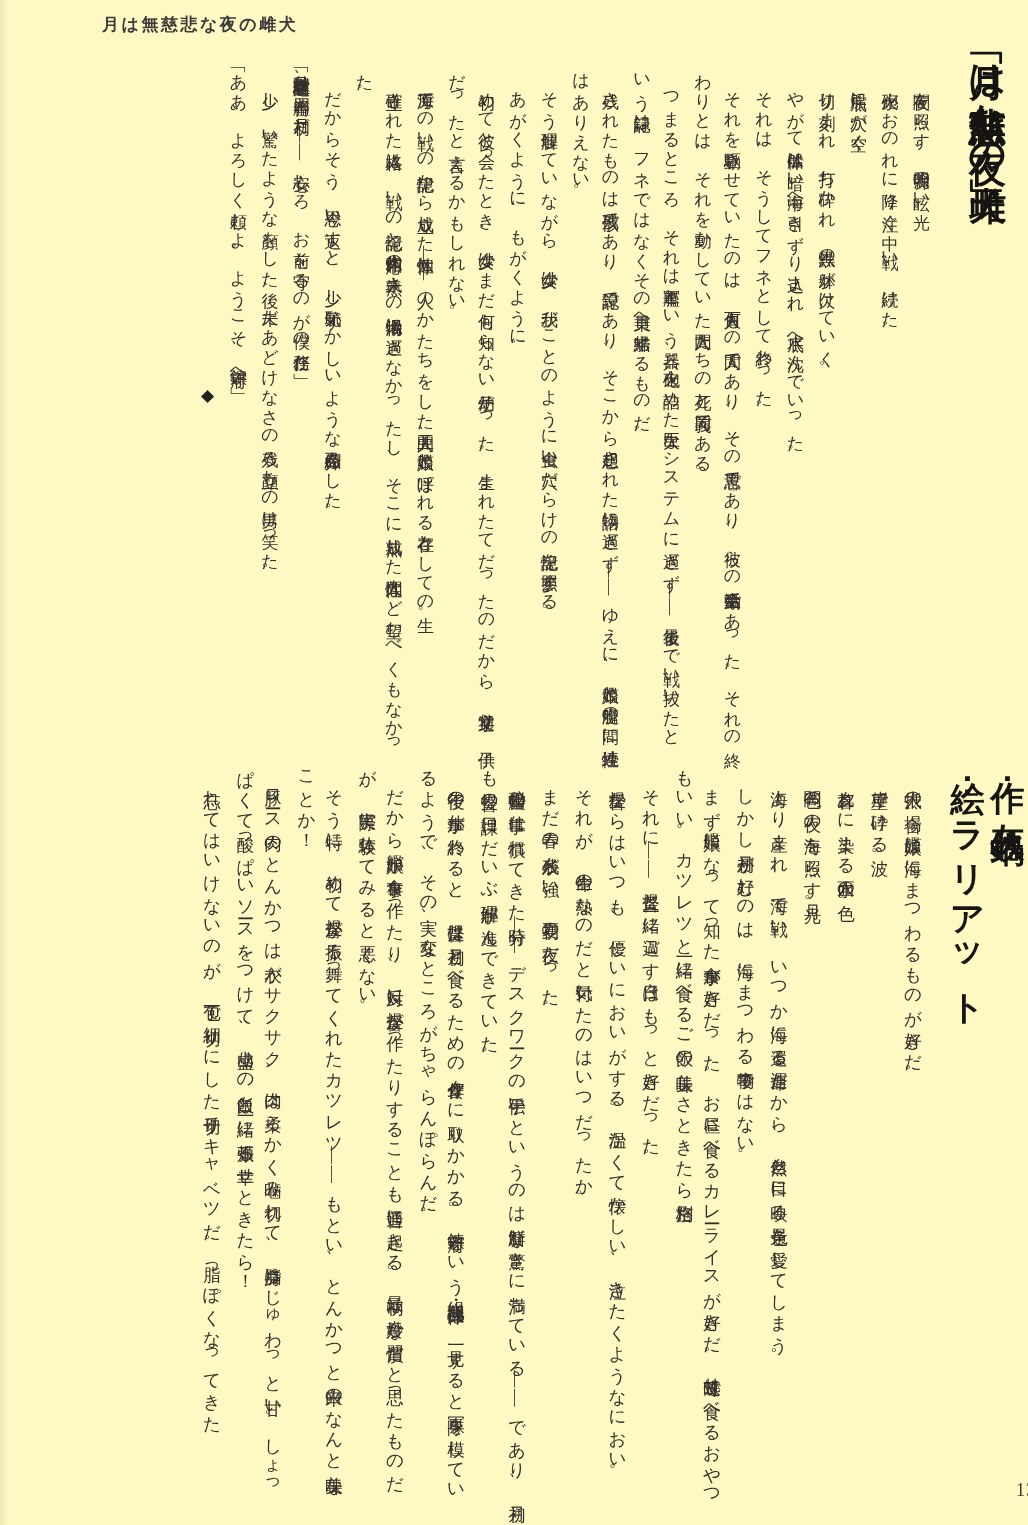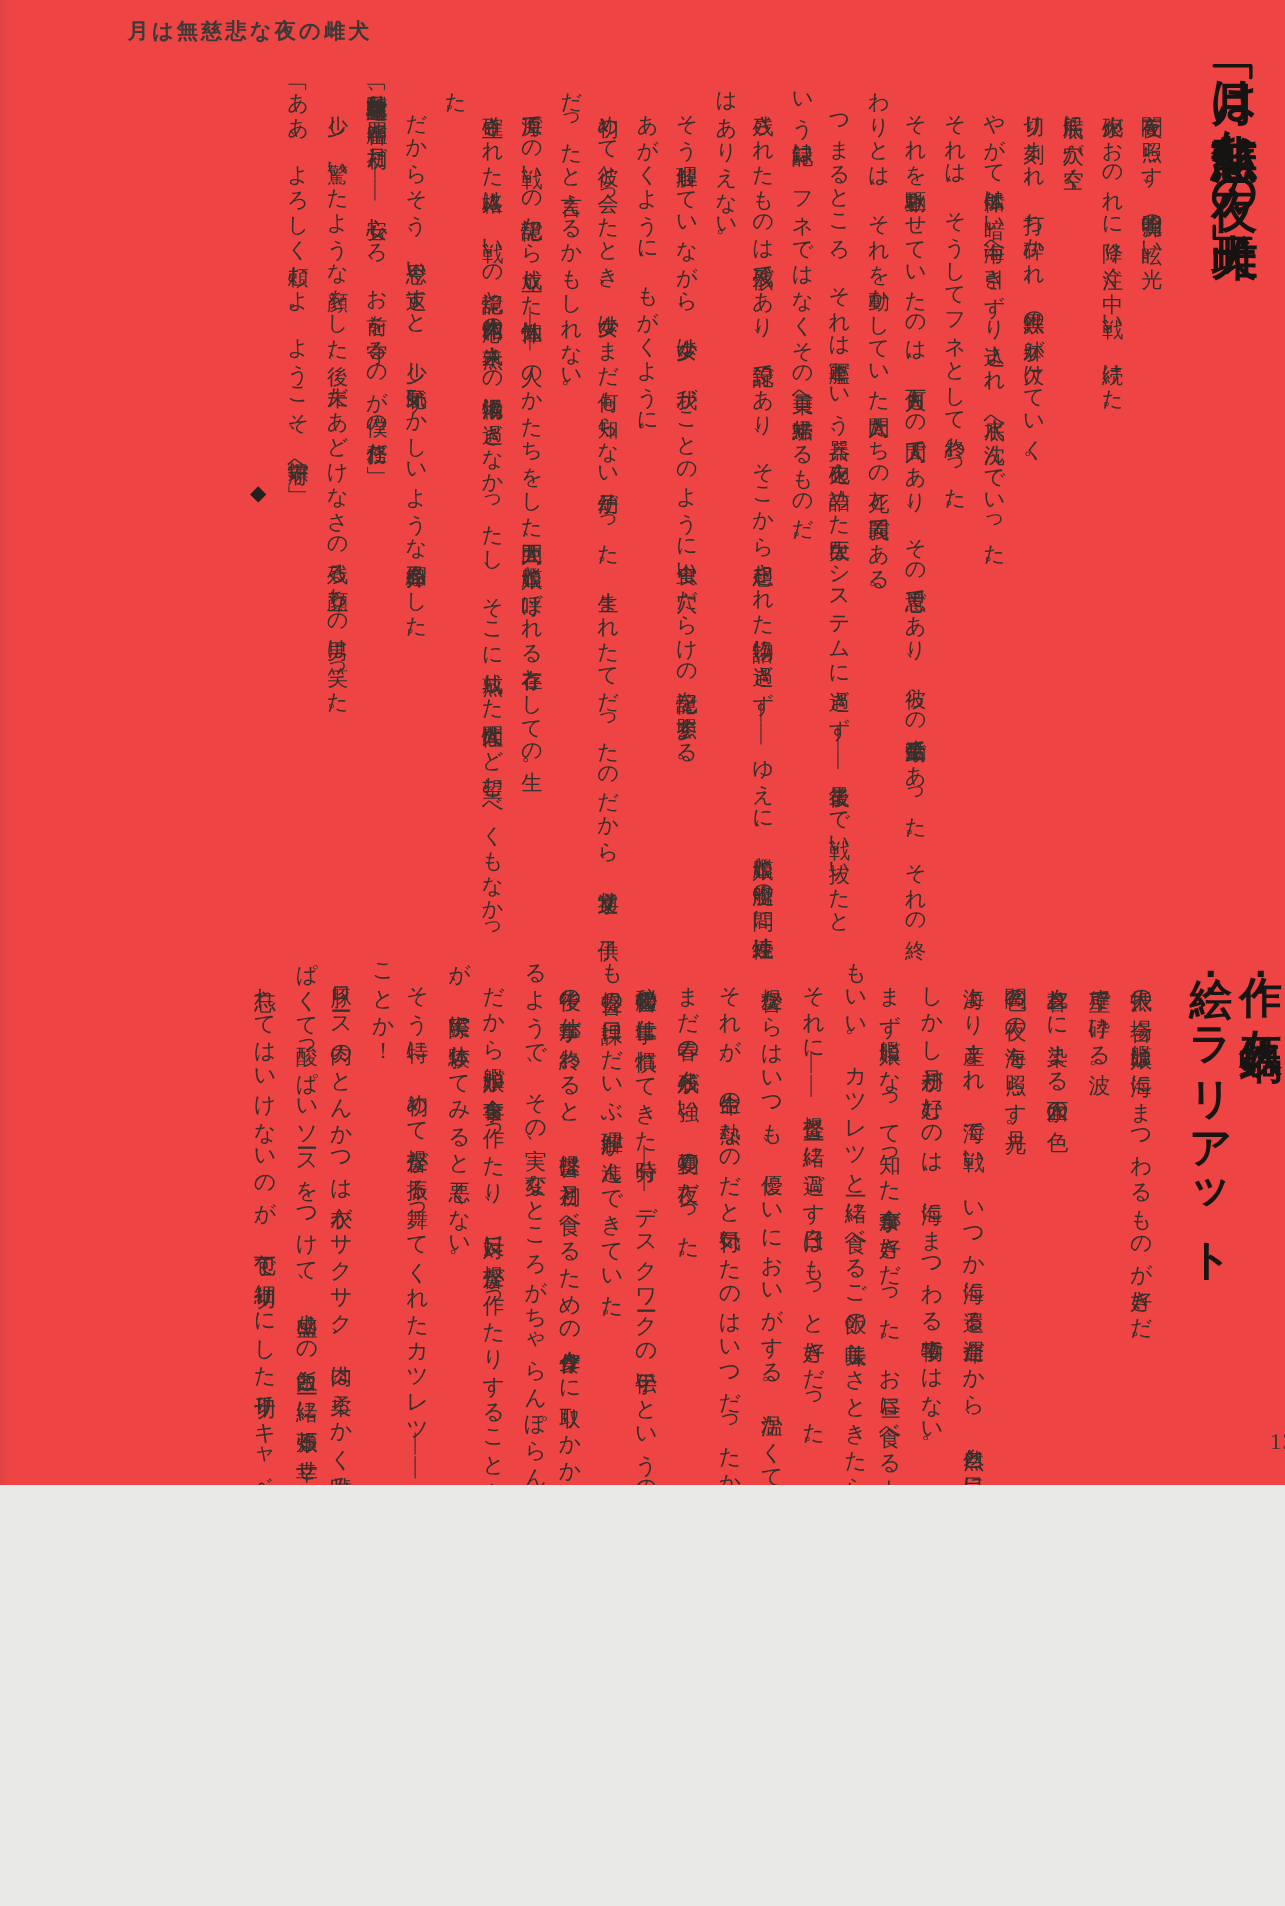--- a/index.html
+++ b/index.html
@@ -3,22 +3,22 @@
 <meta charset="utf-8">
 <style>
   html,body{margin:0;padding:0;}
   body{
     width:1028px;height:1525px;
     background:#e9e9e7;
     font-family:"Liberation Serif","DejaVu Serif",serif;
   }
   .page{
     position:relative;
-    width:1028px;height:1188px;
-    background:#ef4444;
+    width:1028px;height:1525px;
+    background:#fef9c3;
     overflow:hidden;
     color:#2f2b28;
   }
   
   .page::after{
     content:"";
     position:absolute;left:0;top:0;bottom:0;width:8px;
     background:linear-gradient(to right,rgba(60,60,58,0.10),rgba(60,60,58,0));
     pointer-events:none;
   }

